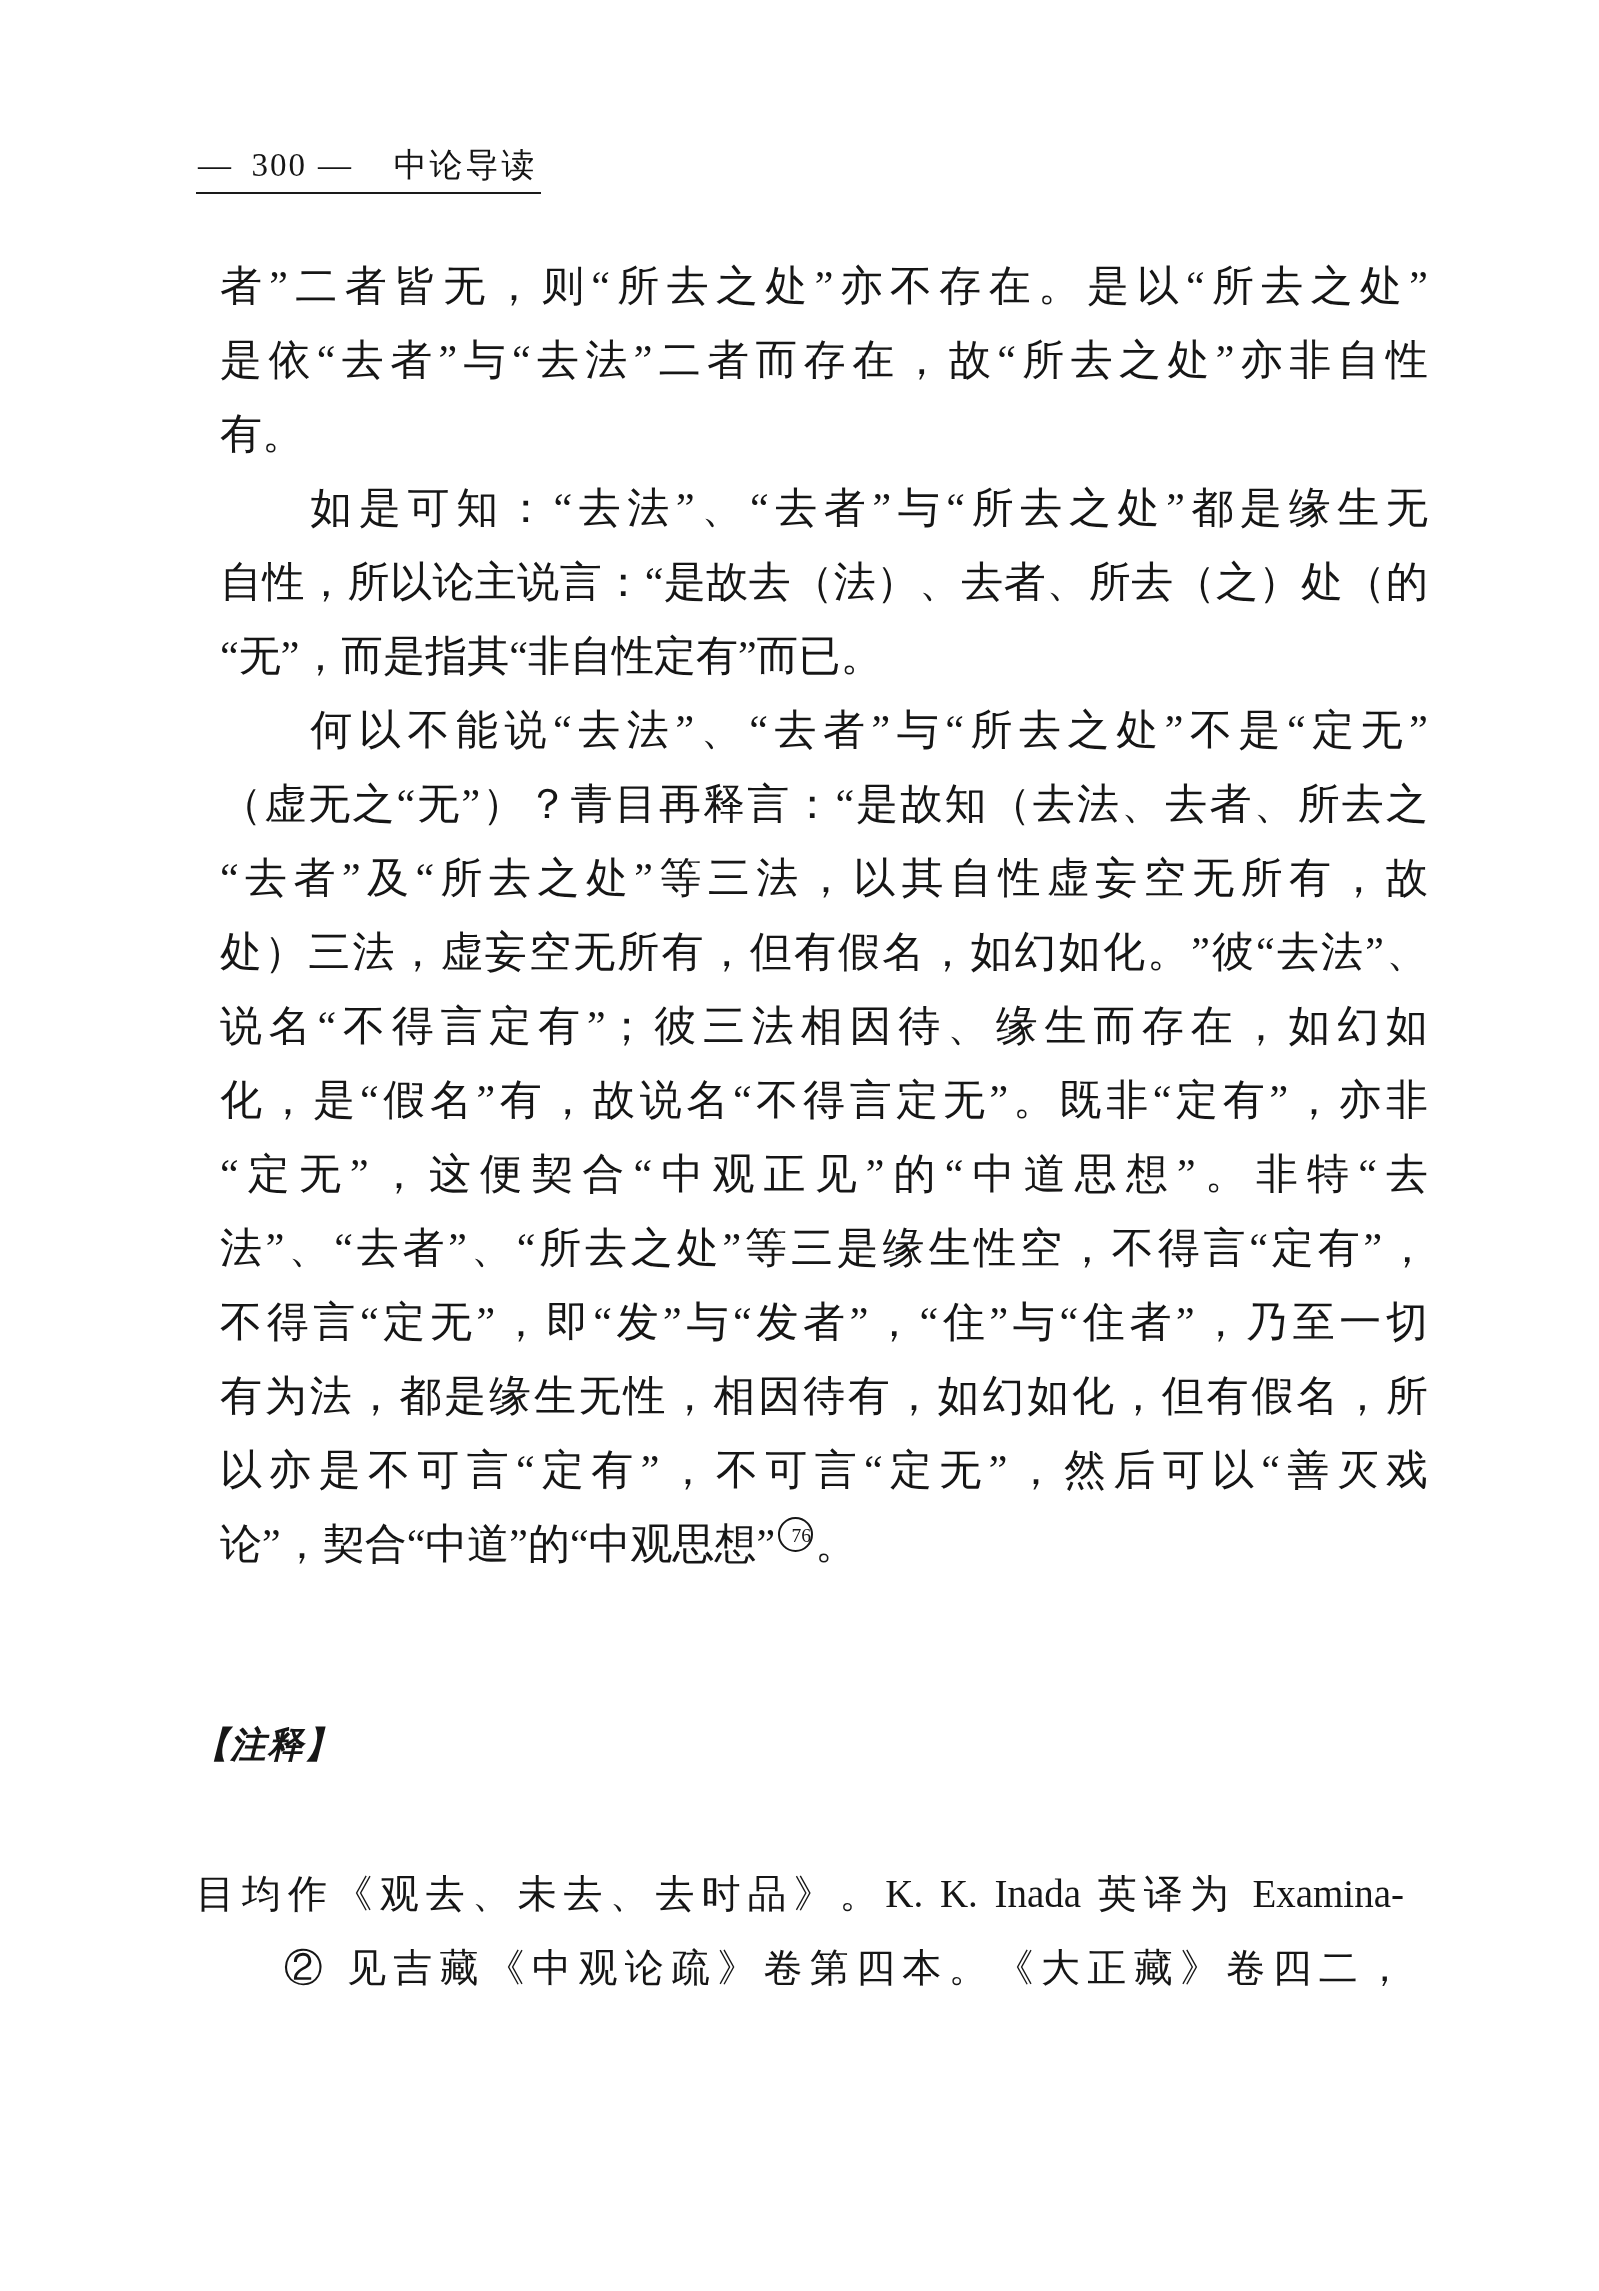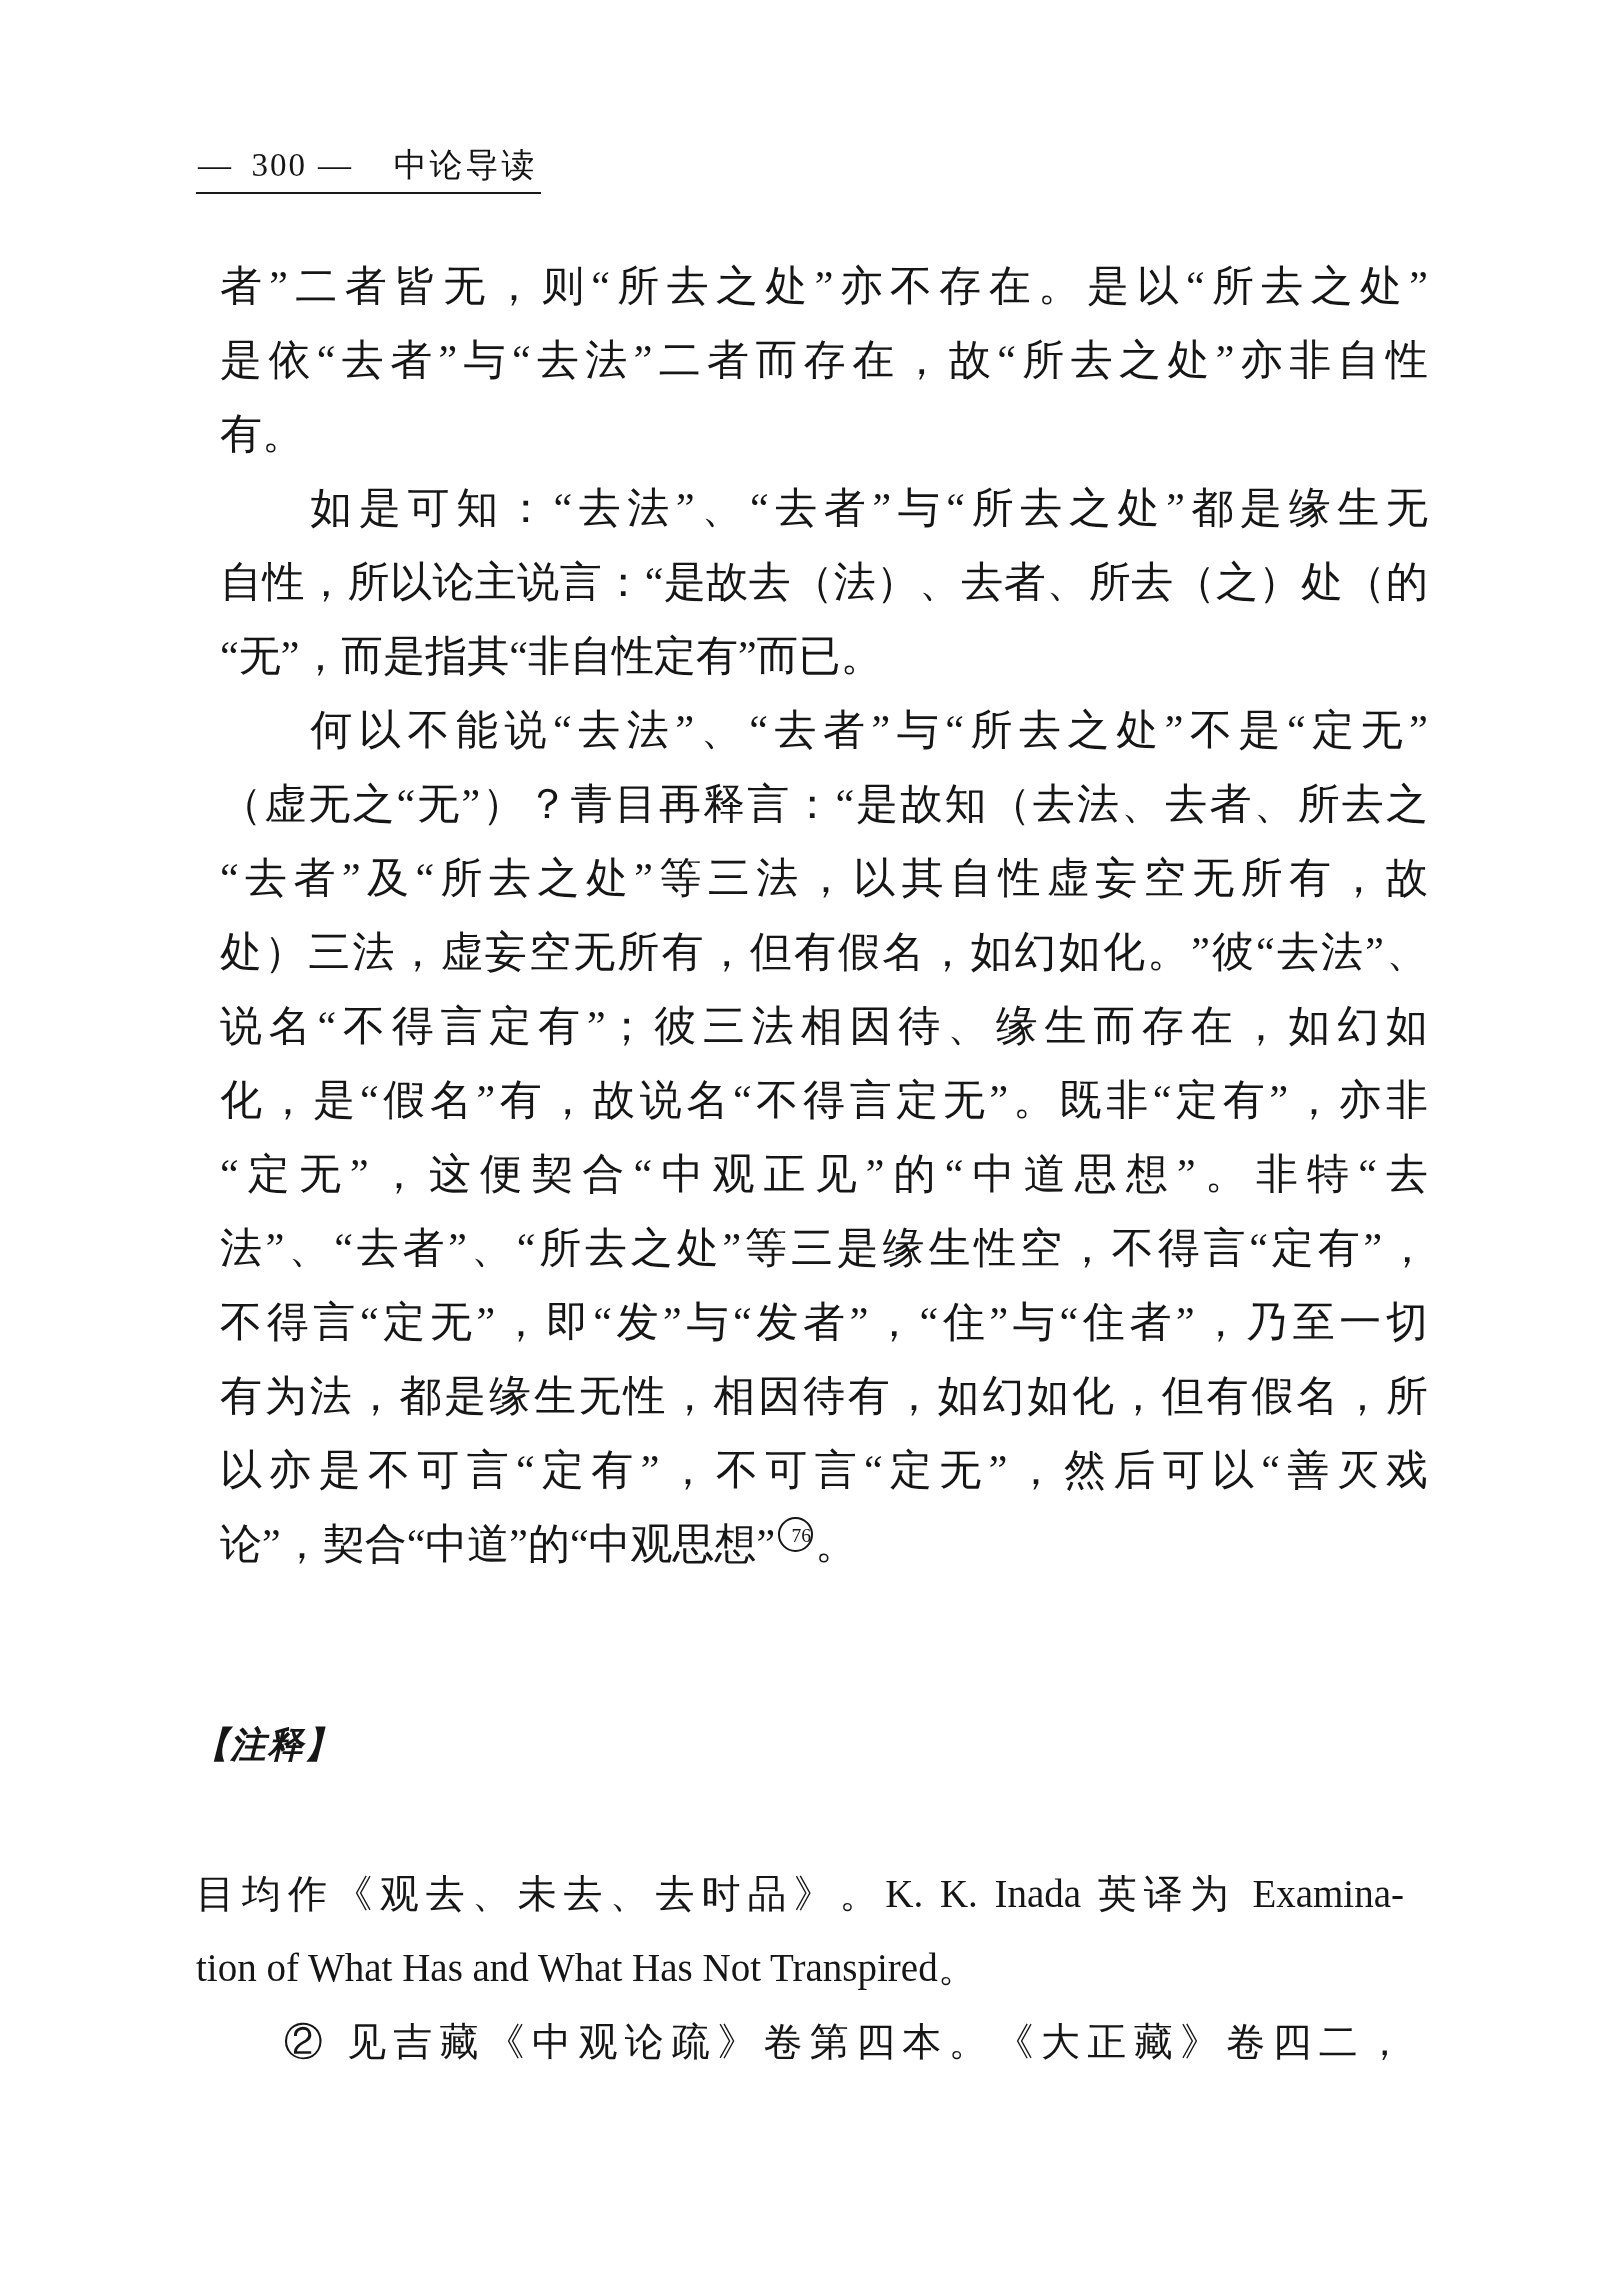--- a/index.html
+++ b/index.html
@@ -133,18 +133,17 @@
     <div class="line">不得言“定无”，即“发”与“发者”，“住”与“住者”，乃至一切</div>
     <div class="line">有为法，都是缘生无性，相因待有，如幻如化，但有假名，所</div>
     <div class="line">以亦是不可言“定有”，不可言“定无”，然后可以“善灭戏</div>
     <div class="line end"><span>论”，契合“中道”的“中观思想”</span><span class="fnref">76</span><span>。</span></div>
   </div>
 
   <h2 class="notes-heading">【注释】</h2>
 
   <div class="notes">
     <div class="nline">目均作《观去、未去、去时品》。K. K. Inada 英译为 Examina-</div>
-    <div class="nline end">tion of What Has and What Has Not Transpired。</div>
     <div class="nline indent">② 见吉藏《中观论疏》卷第四本。《大正藏》卷四二，</div>
   </div>
 
 </div>
 
 
 </body></html>

